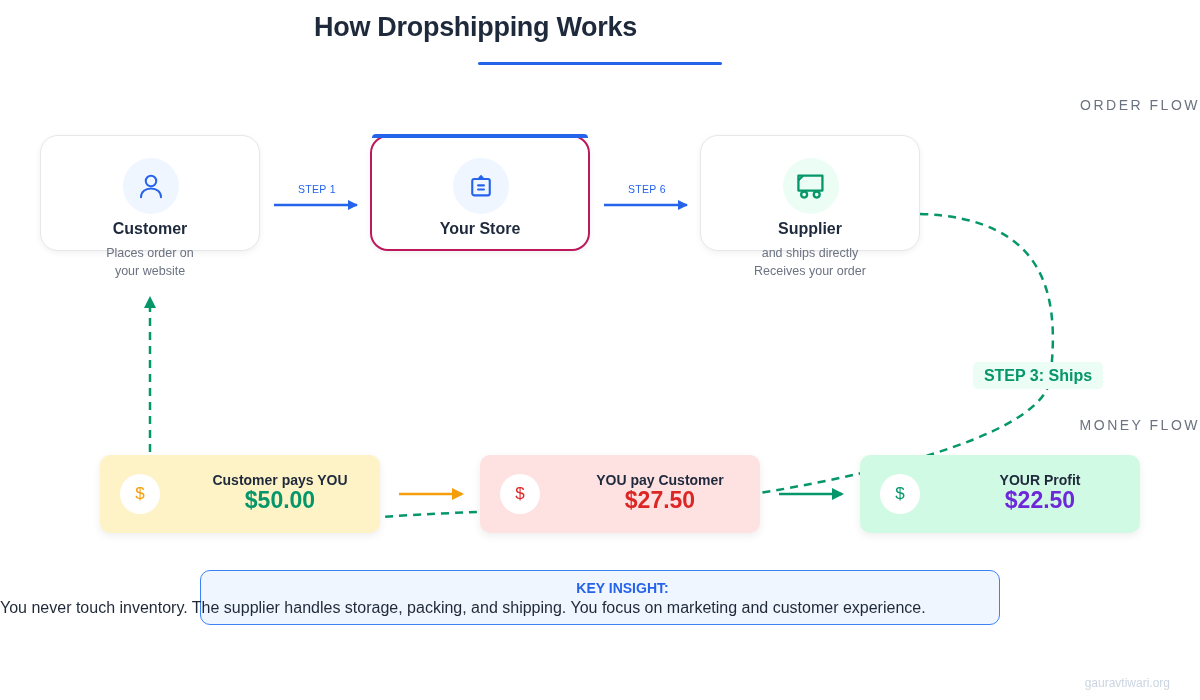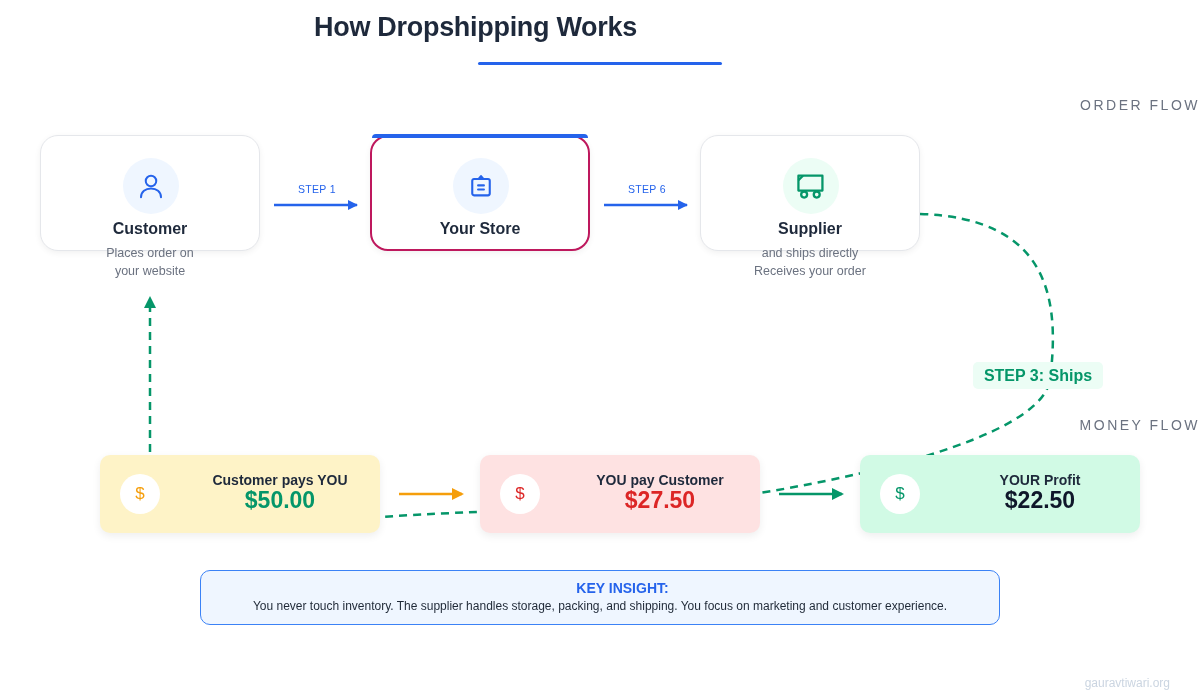--- a/index.html
+++ b/index.html
@@ -25,21 +25,21 @@
 
   .money { position: absolute; width: 280px; height: 78px; border-radius: 10px; box-shadow: 0 3px 8px rgba(0,0,0,0.07); }
   .money .coin { position: absolute; left: 20px; top: 19px; width: 40px; height: 40px; border-radius: 50%; background: #fff; display: flex; align-items: center; justify-content: center; font-size: 17px; }
   .money .mlabel { position: absolute; left: 80px; right: 0; top: 17px; text-align: center; font-size: 14px; font-weight: 700; color: #1e293b; }
   .money .amount { position: absolute; left: 80px; right: 0; top: 32px; text-align: center; font-size: 23px; font-weight: 700; }
 
   .step3 { position: absolute; left: 940px; top: 362px; width: 130px; height: 27px; background: #ecfdf5; border-radius: 5px; color: #059669; font-size: 16px; font-weight: 700; display: flex; align-items: center; justify-content: center; margin-left: 33px; }
 
   .insight { position: absolute; left: 200px; top: 570px; width: 800px; height: 55px; background: #eff6ff; border: 1px solid #3b82f6; border-radius: 10px; }
   .insight-title { position: absolute; left: 0; width: 1200px; top: 580px; text-align: center; font-size: 14px; font-weight: 700; color: #2563eb; padding-left: 45px; }
-  .insight-text { position: absolute; left: 0; width: 1200px; top: 599px; text-align: center; font-size: 12px; color: #1f2937; }
+  .insight-text { position: absolute; left: 0; width: 1200px; top: 599px; text-align: left; font-size: 16px; color: #1f2937; }
 
   .footer { position: absolute; right: 30px; top: 676px; font-size: 12px; color: #cbd5e1; }
 
   svg.overlay { position: absolute; left: 0; top: 0; pointer-events: none; }
 </style>
 </head>
 <body>
 
 <div class="title">How Dropshipping Works</div>
 <div class="title-underline"></div>
@@ -126,20 +126,20 @@
 
 <div class="money" style="left:480px; top:455px; background:#fee2e2;">
   <div class="coin" style="color:#dc2626;">$</div>
   <div class="mlabel">YOU pay Customer</div>
   <div class="amount" style="color:#dc2626;">$27.50</div>
 </div>
 
 <div class="money" style="left:860px; top:455px; background:#d1fae5;">
   <div class="coin" style="color:#059669;">$</div>
   <div class="mlabel">YOUR Profit</div>
-  <div class="amount" style="color:#0f172a;text-align:center;">$22.50</div>
+  <div class="amount" style="color:#6d28d9;text-align:center;">$22.50</div>
 </div>
 
 <div class="insight"></div>
 <div class="insight-title">KEY INSIGHT:</div>
 <div class="insight-text">You never touch inventory. The supplier handles storage, packing, and shipping. You focus on marketing and customer experience.</div>
 
 <div class="footer">gauravtiwari.org</div>
 
 </body></html>

